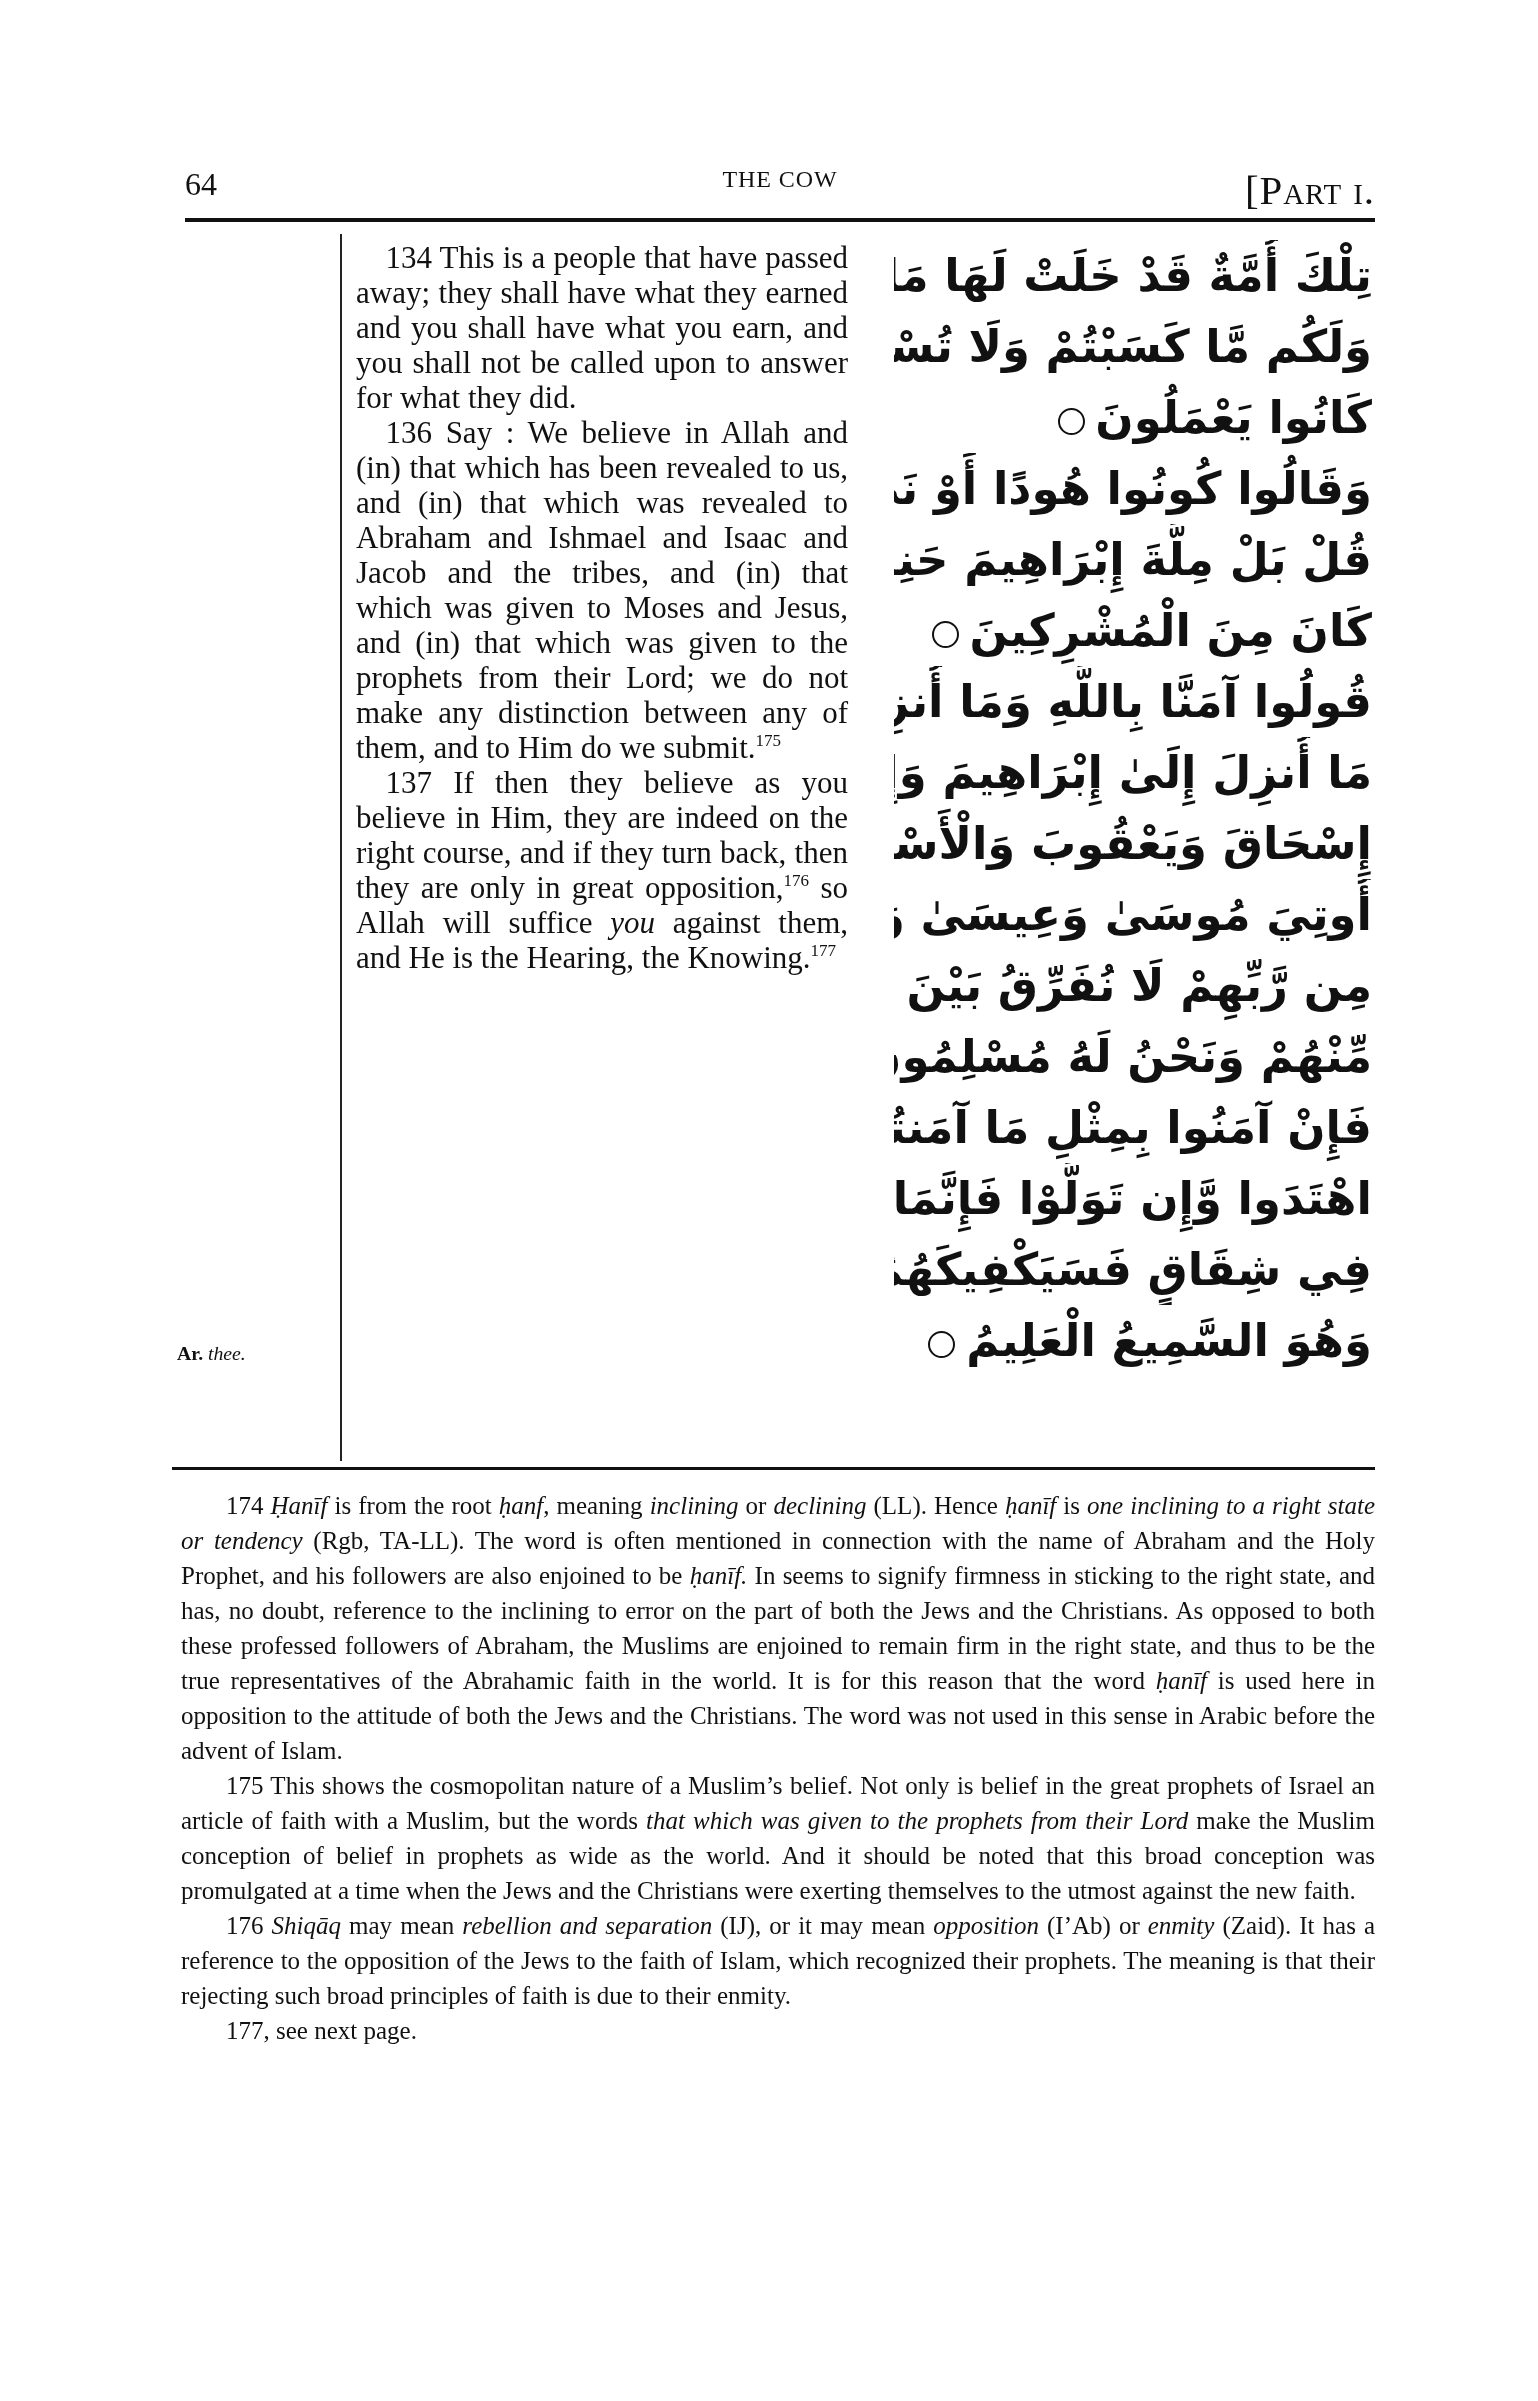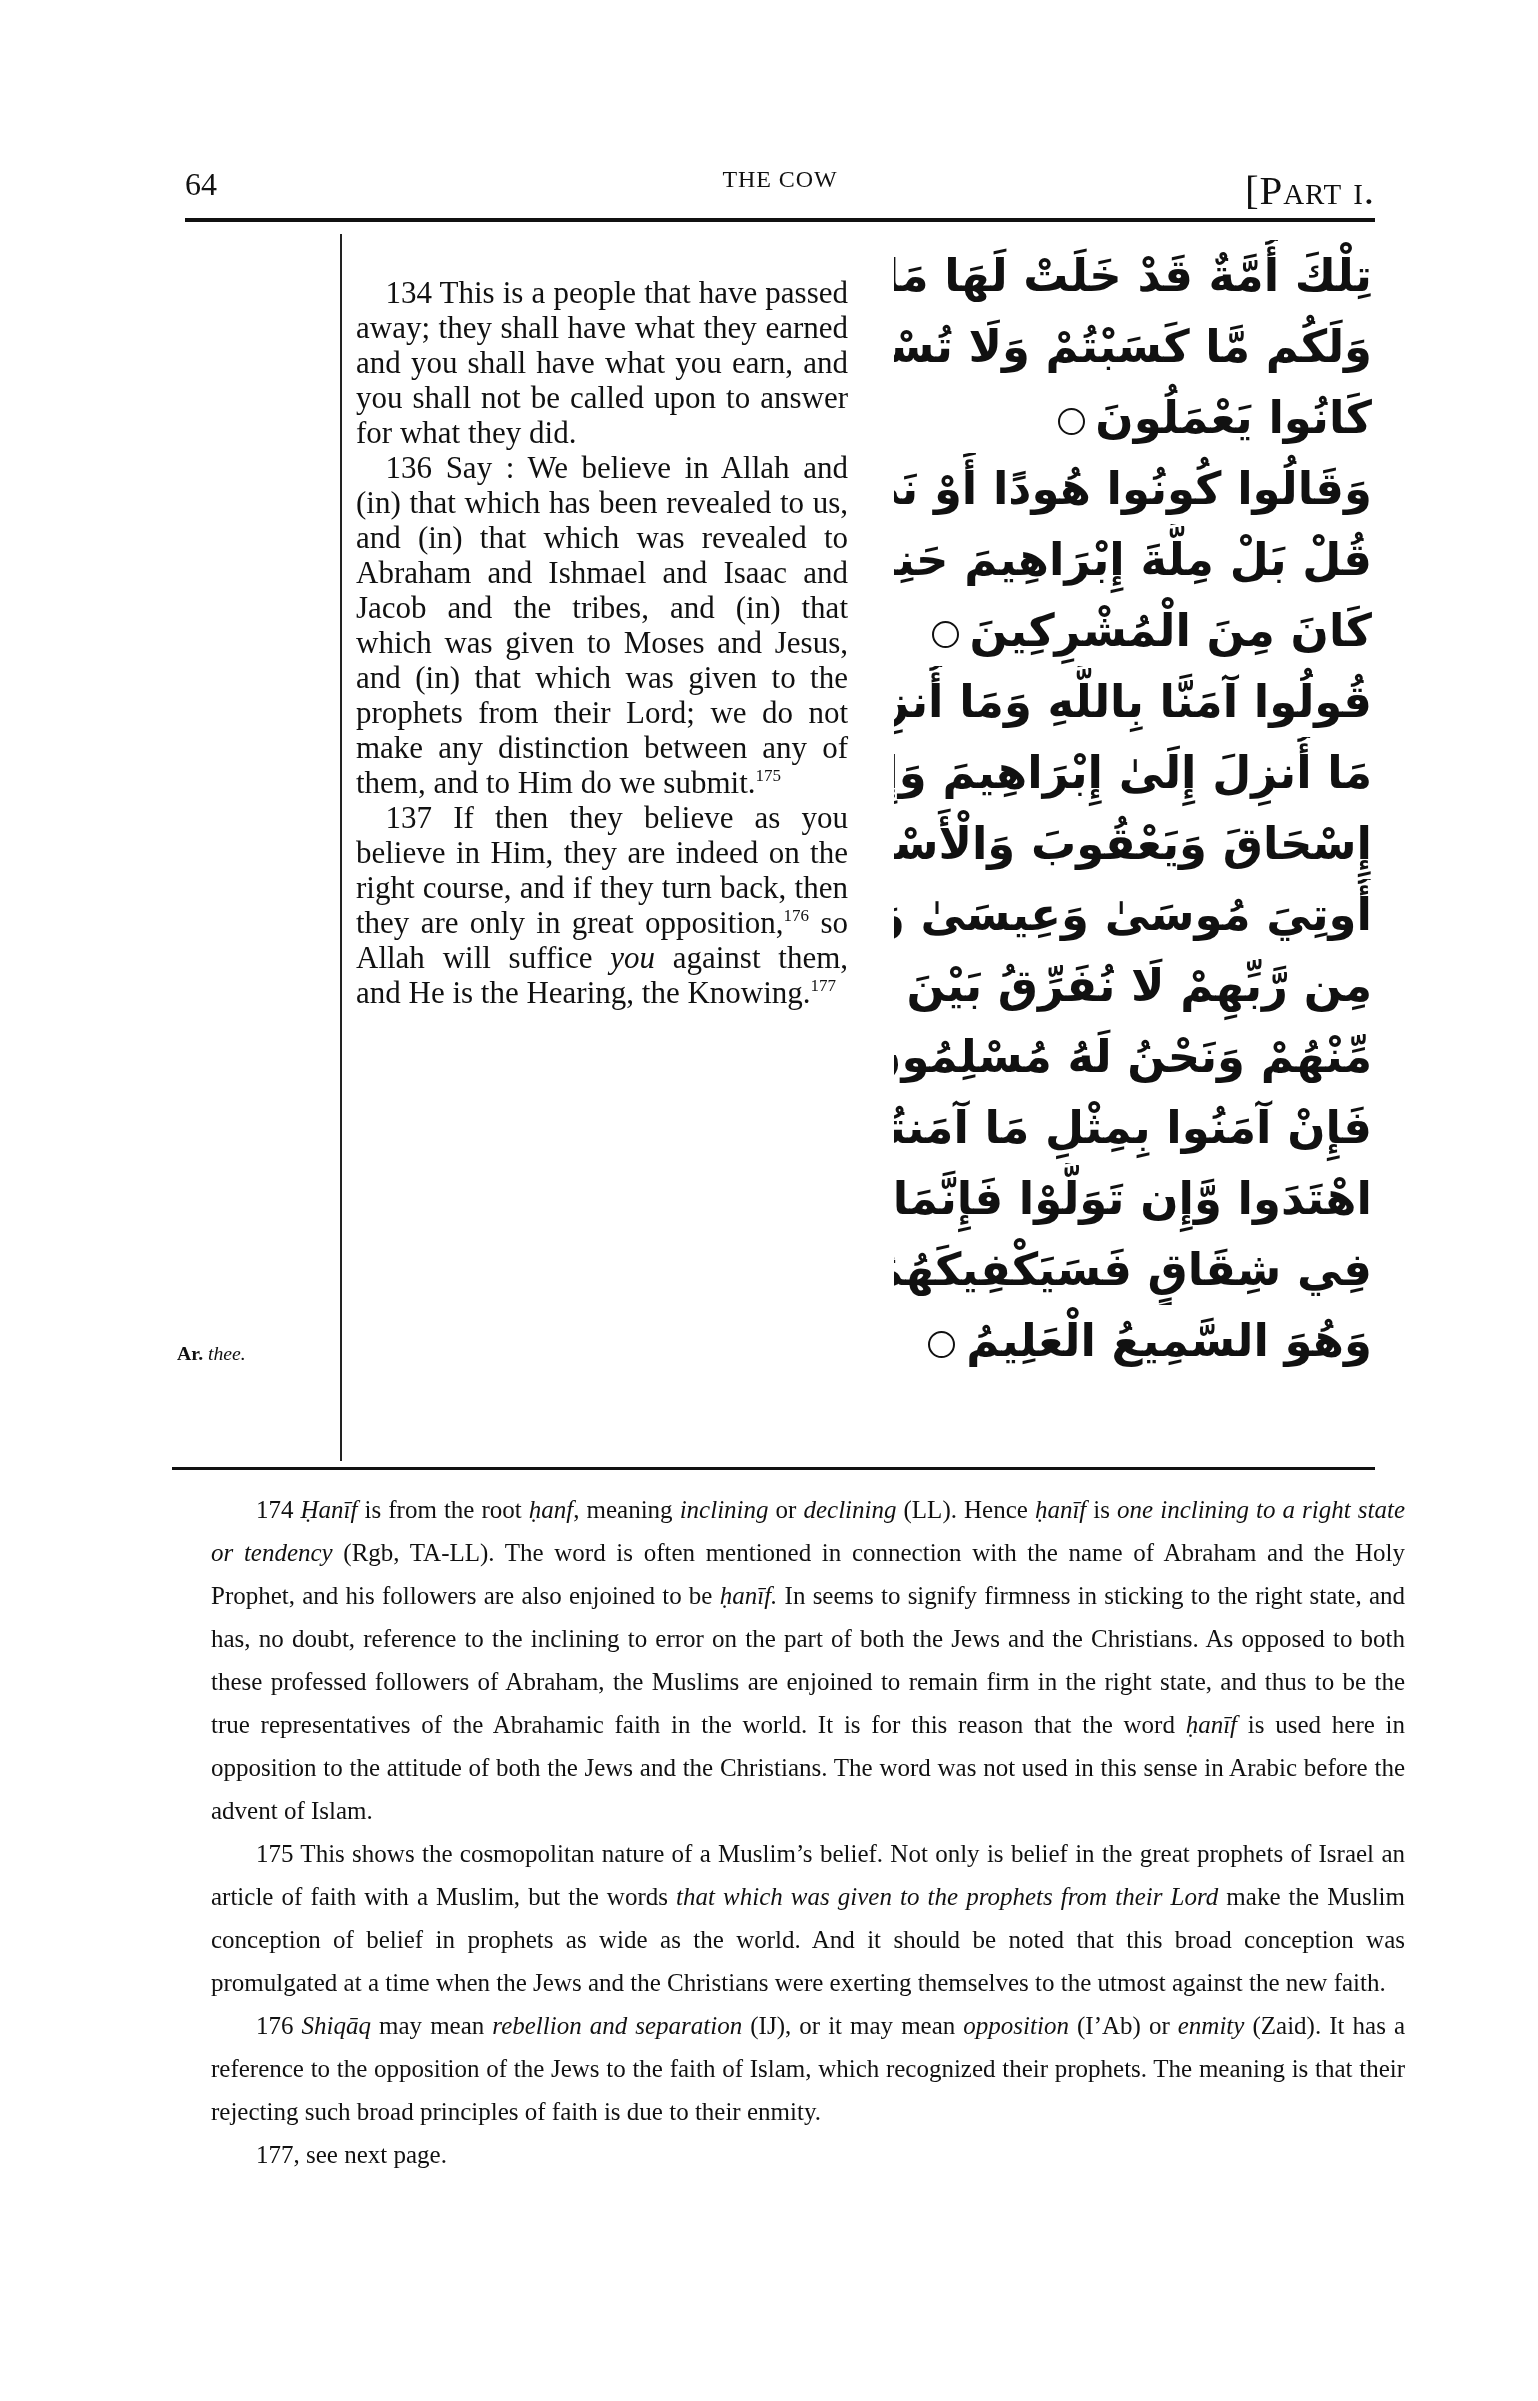--- a/index.html
+++ b/index.html
@@ -31,21 +31,20 @@
       position: absolute; left: 177px; top: 1342px; font-size: 19.7px; font-weight: bold;
     }
     .margin-note i { font-weight: normal; }
     .col-rule {
       position: absolute; left: 340px; top: 234px; width: 1.8px; height: 1227px; background: #222;
     }
     .eng-col {
       position: absolute; left: 356px; top: 240px; width: 492px;
       font-size: 31px; line-height: 35px; text-align: justify;
       hyphens: none;
-      margin-top: 35px;
     }
     .verse { margin: 0; text-indent: 29.5px; }
     sup { font-size: 17px; line-height: 0; vertical-align: 11.6px; }
 
     .ar-col {
       position: absolute; left: 894px; top: 240px; width: 478px;
       direction: rtl; text-align: justify; text-align-last: right;
       font-family: "DejaVu Sans", sans-serif;
       font-size: 45px; line-height: 71px; font-weight: bold;
     }
@@ -56,21 +55,21 @@
     }
 
     
     .fn-rule {
       position: absolute; left: 172px; top: 1467px; width: 1203px; height: 2.7px; background: #111;
     }
 
     
     .footnotes {
       position: absolute; left: 181px; top: 1488px; width: 1194px;
-      font-size: 25px; line-height: 43px; text-align: justify; margin-left: 30px;
+      font-size: 25px; line-height: 35px; text-align: justify;
     }
     .fn { margin: 0; text-indent: 45px; }
     .fn i { font-style: italic; }
   </style>
 </head>
 <body>
 
 <div class="page">
 
   <div class="header">

